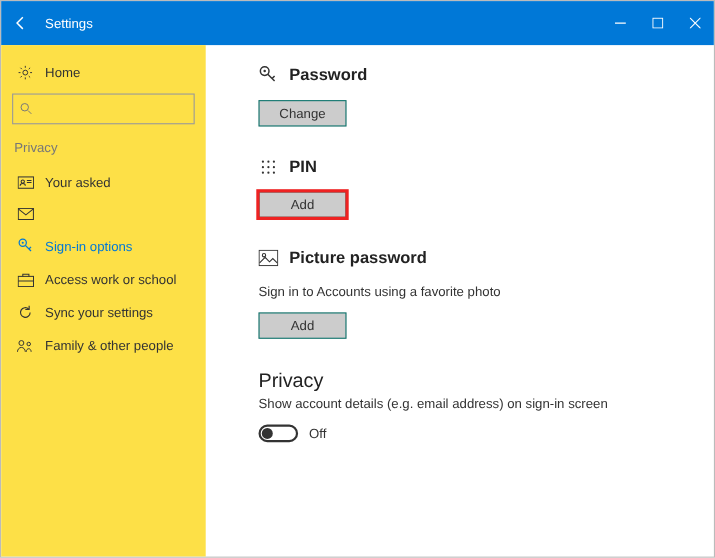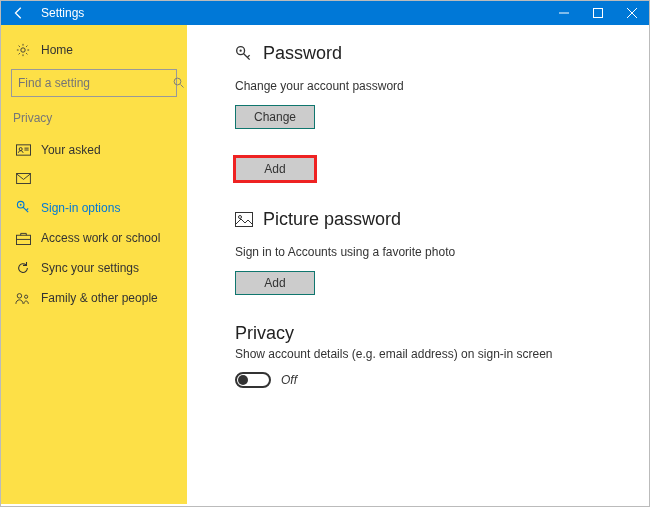--- a/index.html
+++ b/index.html
@@ -1,43 +1,43 @@
 <!DOCTYPE html>
 <html><head>
 <meta charset="utf-8">
 <style>
 * { box-sizing: border-box; margin: 0; padding: 0; }
 body { font-family: "Segoe UI", Tahoma, sans-serif; font-size: 12px; color: #333; background: #fff; width: 650px; height: 507px; overflow: hidden; border: 1px solid #bbb; }
-.titlebar { background: #0078d7; color: #fff; height: 24px; display: flex; align-items: center; }
+.titlebar { background: #0078d7; color: #fff; height: 40px; display: flex; align-items: center; }
 .titlebar .back { width: 36px; height: 28px; display: flex; align-items: center; justify-content: center; }
 .titlebar .title { flex: 0 0 auto; padding-left: 4px; font-size: 12px; }
 .titlebar .spacer { flex: 1; }
 .titlebar .winbtn { width: 34px; height: 28px; display: flex; align-items: center; justify-content: center; }
 .main { display: flex; height: calc(507px - 28px); }
 .sidebar { width: 186px; padding: 12px 10px 0 10px; background: #fde047; }
 .home-row { display: flex; align-items: center; gap: 10px; padding: 6px 4px 12px 4px; }
 .home-row .icon { width: 16px; display:flex; align-items:center; justify-content:center; }
 .search { border: 1px solid #999; height: 28px; display: flex; align-items: center; padding: 0 6px; margin-bottom: 14px; }
 .search input { border: none; outline: none; flex: 1; font-size: 12px; background: transparent; color: #666; }
 .search .icon { color: #666; width:14px; }
 .section-label { color: #777; font-size: 12px; margin-bottom: 10px; padding-left: 2px; }
 .nav-item { display: flex; align-items: center; gap: 10px; padding: 8px 4px; cursor: pointer; }
 .nav-item .icon { width: 16px; display:flex; align-items:center; justify-content:center; color:#333; }
 .nav-item.active { color: #0078d7; }
 .nav-item.active .icon { color: #0078d7; }
 .content { flex: 1; padding: 18px 20px 0 48px; overflow-y: auto; }
 .group { margin-bottom: 28px; }
 .group-header { display: flex; align-items: center; gap: 10px; margin-bottom: 14px; }
 .group-header .icon { width: 18px; display:flex; align-items:center; justify-content:center; }
-.group-header h2 { font-weight: 400; font-size: 18px; color: #222; }
+.group-header h2 { font-weight: 700; font-size: 15px; color: #222; }
 .desc { font-size: 12px; color: #333; margin-bottom: 10px; max-width: 360px; line-height: 1.4; }
 .btn { background: #ccc; border: 1px solid #0f766e; padding: 4px 0; width: 80px; text-align: center; font-size: 12px; cursor: pointer; display: inline-block; }
 .btn.highlight { outline: 3px solid #e22; outline-offset: -1px; }
 .plain-h { font-weight: 400; font-size: 18px; color: #222; margin-bottom: 2px; }
-.toggle-row { display: flex; align-items: center; gap: 10px; font-style: italic; }
+.toggle-row { display: flex; align-items: center; gap: 10px; }
 .toggle { width: 36px; height: 16px; border: 2px solid #333; border-radius: 10px; position: relative; background: #fff; }
 .toggle .knob { width: 10px; height: 10px; background: #333; border-radius: 50%; position: absolute; top: 1px; left: 1px; }
 svg { display:block; }
 </style>
 </head>
 <body>
 
 <div class="titlebar">
   <div class="back">
     <svg width="14" height="14" viewBox="0 0 16 16">
@@ -69,21 +69,20 @@
     <div class="home-row">
       <span class="icon">
         <svg width="14" height="14" viewBox="0 0 16 16">
             <circle cx="8" cy="8" r="2.5" stroke="#333" stroke-width="1" fill="none"></circle>
             <path d="M8 1v2M8 13v2M1 8h2M13 8h2M3 3l1.4 1.4M11.6 11.6L13 13M13 3l-1.4 1.4M4.4 11.6L3 13" stroke="#333" stroke-width="1"></path>
           </svg>
       </span>
       <span>Home</span>
     </div>
     <div class="search">
-      <input type="text" placeholder="Find a setting" style="">
       <span class="icon">
         <svg width="12" height="12" viewBox="0 0 16 16">
             <circle cx="6" cy="6" r="4.5" stroke="#777" stroke-width="1.2" fill="none"></circle>
             <line x1="10" y1="10" x2="14" y2="14" stroke="#777" stroke-width="1.2"></line>
           </svg>
       </span>
     </div>
     <div class="section-label">Privacy</div>
 
     <div class="nav-item">
@@ -155,25 +154,40 @@
         <span class="icon">
           <svg width="18" height="18" viewBox="0 0 16 16">
               <circle cx="5" cy="5" r="3.5" stroke="#333" fill="none" stroke-width="1.2"></circle>
               <circle cx="5" cy="5" r="1" fill="#333"></circle>
               <line x1="7.5" y1="7.5" x2="13" y2="13" stroke="#333" stroke-width="1.2"></line>
               <line x1="11" y1="11" x2="13" y2="9" stroke="#333" stroke-width="1.2"></line>
             </svg>
         </span>
         <h2>Password</h2>
       </div>
-      <div class="desc">Change your account password</div>
       <div class="btn">Change</div>
     </div>
 
     <div class="group">
+      <div class="group-header">
+        <span class="icon">
+          <svg width="16" height="16" viewBox="0 0 16 16">
+            <circle cx="3" cy="3" r="1" fill="#333"></circle>
+              <circle cx="8" cy="3" r="1" fill="#333"></circle>
+              <circle cx="13" cy="3" r="1" fill="#333"></circle>
+            <circle cx="3" cy="8" r="1" fill="#333"></circle>
+              <circle cx="8" cy="8" r="1" fill="#333"></circle>
+              <circle cx="13" cy="8" r="1" fill="#333"></circle>
+            <circle cx="3" cy="13" r="1" fill="#333"></circle>
+              <circle cx="8" cy="13" r="1" fill="#333"></circle>
+              <circle cx="13" cy="13" r="1" fill="#333"></circle>
+          </svg>
+        </span>
+        <h2>PIN</h2>
+      </div>
       <div class="btn highlight">Add</div>
     </div>
 
     <div class="group">
       <div class="group-header">
         <span class="icon">
           <svg width="18" height="15" viewBox="0 0 18 15">
               <rect x="0.5" y="0.5" width="17" height="14" stroke="#333" fill="none"></rect>
               <circle cx="5" cy="5" r="1.5" stroke="#333" fill="none"></circle>
               <path d="M1 12l5-5 4 4 3-3 4 4" stroke="#333" fill="none"></path>

